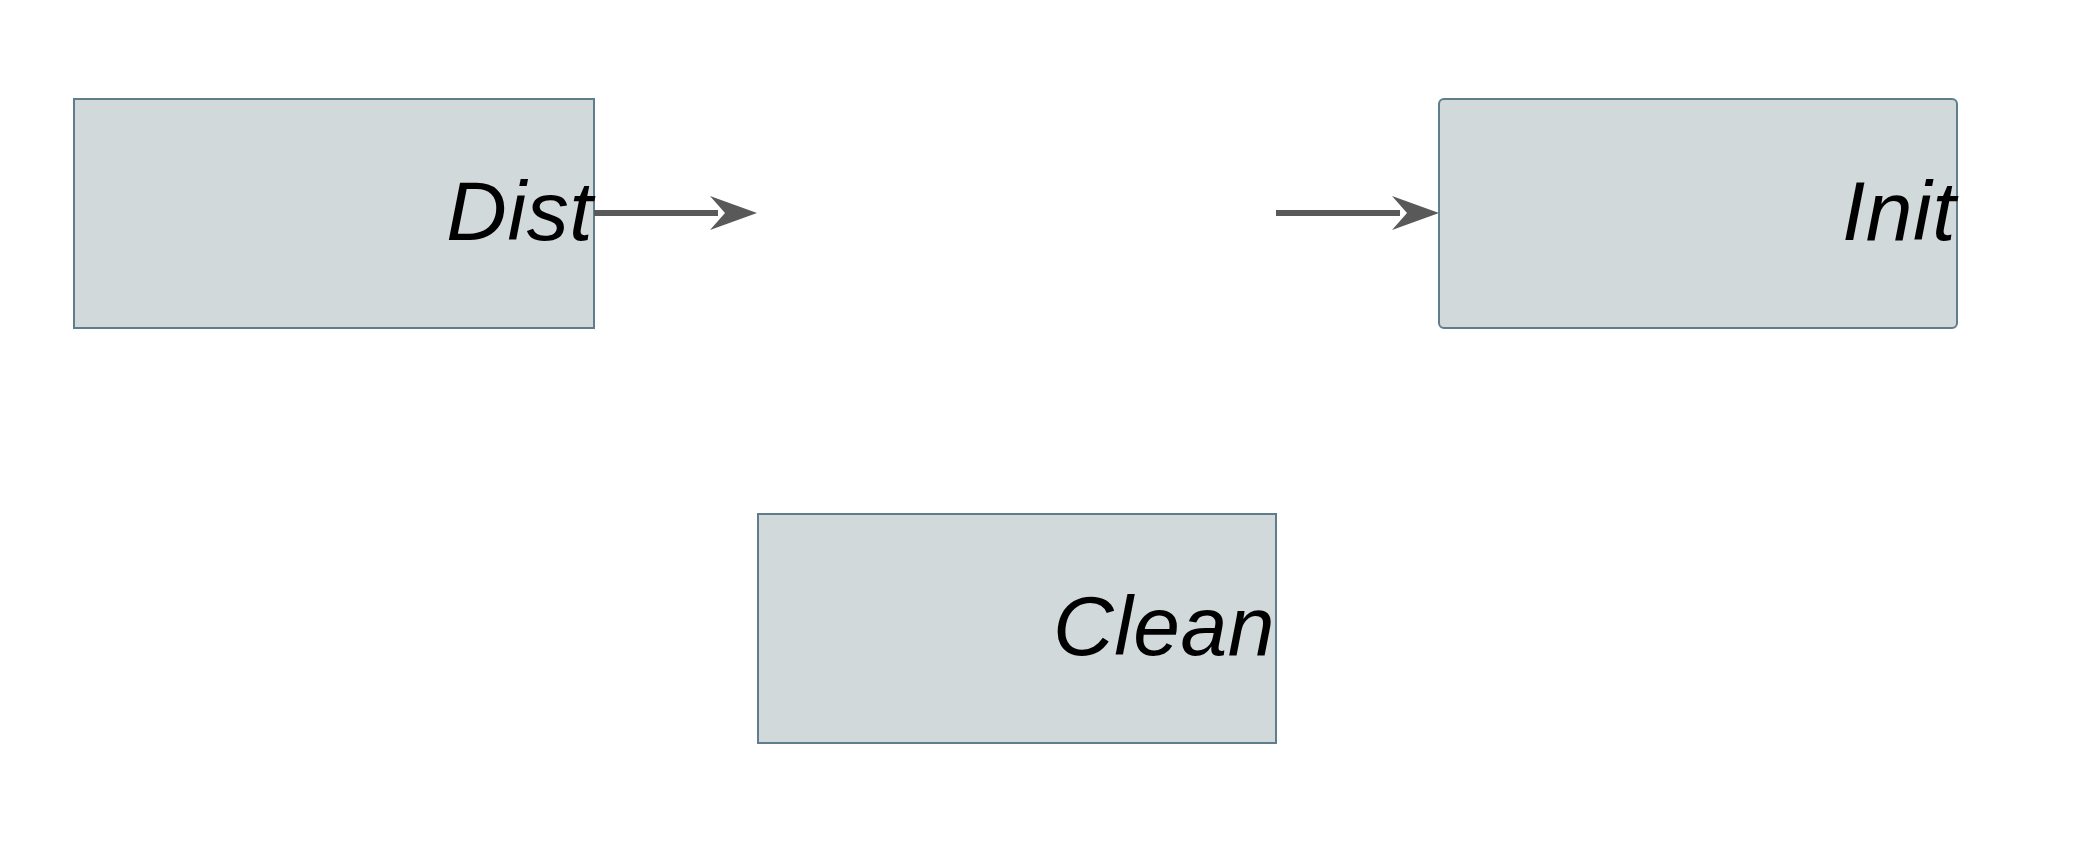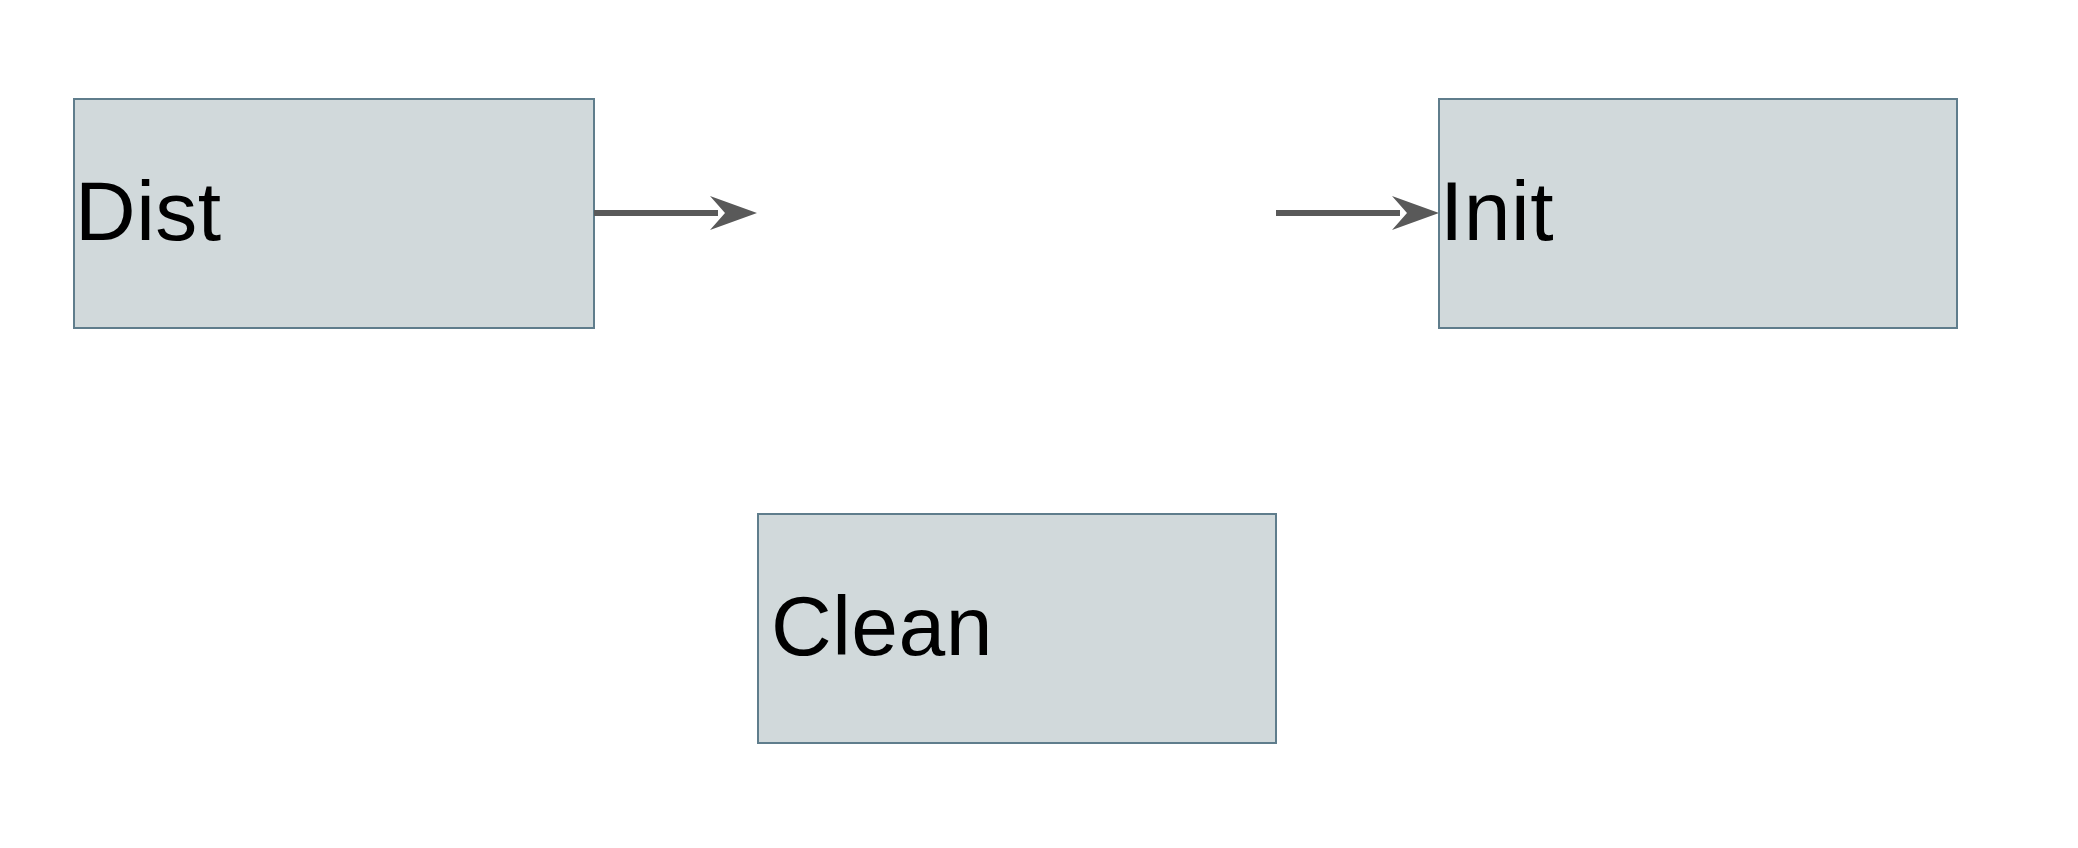--- a/index.html
+++ b/index.html
@@ -23,33 +23,34 @@
     width: 2078px;
     height: 848px;
     background: var(--background);
   }
   .node {
     position: absolute;
     background: var(--node-fill);
     border: 2px solid var(--node-border);
     display: flex;
     align-items: center;
-    justify-content: flex-start;
+    justify-content: flex-end;
+    font-style: italic;
   }
   .node .label {
     font-size: 84px;
     line-height: 1;
     color: var(--text-color);
     white-space: nowrap;
     letter-spacing: 0.5px;
     padding-bottom: 6px;
   }
   .node-dist    { left: 73px;   top: 98px;  width: 522px; height: 231px; }
   .node-compile { left: 757px;  top: 98px;  width: 520px; height: 231px; }
-  .node-init    { left: 1438px; top: 98px;  width: 520px; height: 231px; }
+  .node-init    { left: 1438px; top: 98px;  width: 520px; height: 231px; border-radius: 6px; }
   .node-clean   { left: 757px;  top: 513px; width: 520px; height: 231px; padding-left: 12px; }
   .edge {
     position: absolute;
     color: var(--arrow-color);
     display: block;
   }
   .edge-1 { left: 594px;  top: 193px; }
   .edge-2 { left: 1276px; top: 193px; }
 </style>
 </head>

